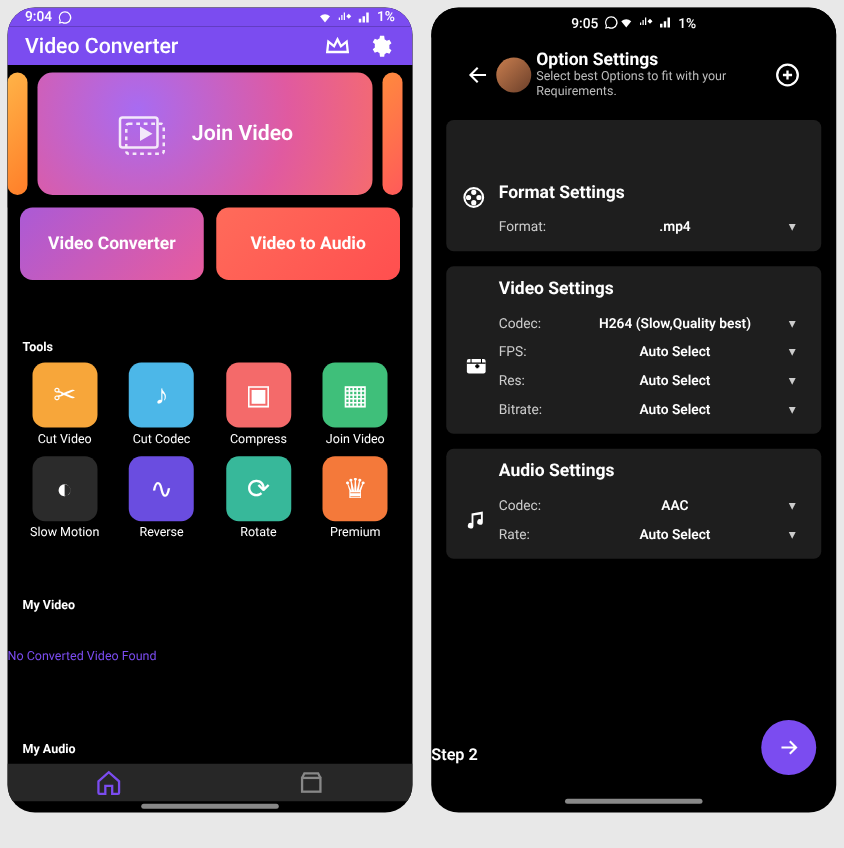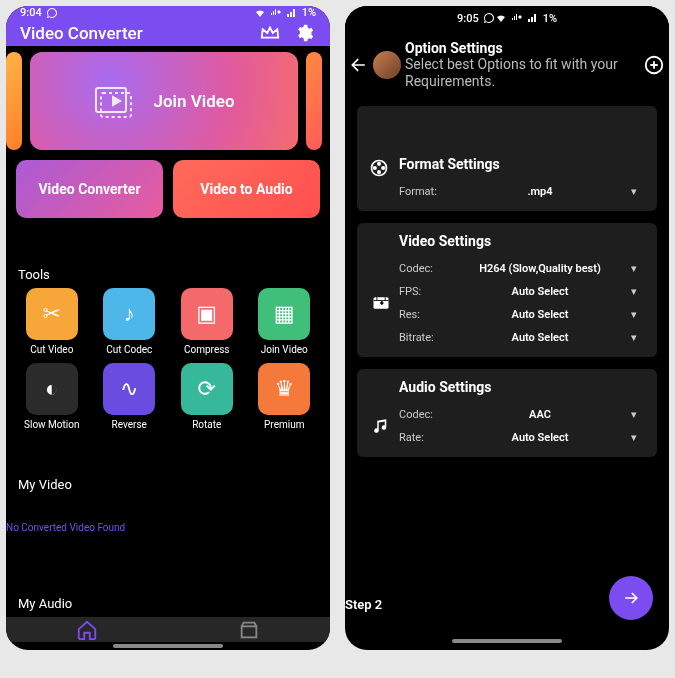--- a/index.html
+++ b/index.html
@@ -82,21 +82,21 @@
     justify-content: center;
     color: #fff;
     font-size: 14px;
     font-weight: 700;
     position: relative;
     overflow: hidden;
   }
   .duo-card.a { background: linear-gradient(135deg,#ab5ad6,#e85c9d); }
   .duo-card.b { background: linear-gradient(135deg,#ff6b5a,#ff4f4f); }
   .section-h {
-    color:#fff; font-size:13px; font-weight:400; padding: 4px 12px 6px 12px; margin-top: 35px;
+    color:#fff; font-size:10px; font-weight:700; padding: 4px 12px 6px 12px; margin-top: 35px;
   }
   .tools-grid {
     display: grid;
     grid-template-columns: repeat(4,1fr);
     gap: 8px 6px;
     padding: 0 10px 8px 10px;
   }
   .tool { display:flex; flex-direction:column; align-items:center; gap:4px; }
   .tool-ic {
     width: 52px; height: 52px; border-radius: 10px;
@@ -108,26 +108,26 @@
     background:#272727; height:46px;
     display:flex; justify-content:space-around; align-items:center;
     margin-top:auto;
   }
   .gesture-bar {
     height:14px; display:flex; justify-content:center; align-items:center;
   }
   .gesture-pill { width:110px; height:4px; border-radius:2px; background:#888;}
   
   .r-header{
-    display:flex;align-items:center;gap:4px;padding:10px 4px;color:#fff;
+    display:flex;align-items:center;gap:4px;padding:10px 28px;color:#fff;
   }
   .r-avatar{width:28px;height:28px;border-radius:50%;background:linear-gradient(135deg,#c97e4e,#6b3f2a);}
   .r-title-block{flex:1;}
   .r-title{font-size:14px;font-weight:700;}
-  .r-sub{font-size:14px;color:#bbb;line-height:1.2;}
+  .r-sub{font-size:10px;color:#bbb;line-height:1.2;}
   .panel{background:#1e1e1e;border-radius:6px;margin:6px 12px;color:#fff;padding:10px 12px 8px 12px;}
   .panel-title{font-size:14px;font-weight:700;margin-bottom:8px;}
   .panel-row{display:flex;align-items:center;font-size:11px;padding:5px 0;}
   .panel-icon{width:24px;display:flex;justify-content:center;margin-right:6px;color:#fff;}
   .panel-lbl{width:50px;color:#ccc;}
   .panel-val{flex:1;text-align:center;font-weight:600;}
   .panel-chev{width:14px;color:#ccc;}
   .panel.format .panel-row .panel-lbl{margin-left:30px;}
   .fmt-head{display:flex;align-items:center;gap:10px;margin-top:40px;}
   .step{

